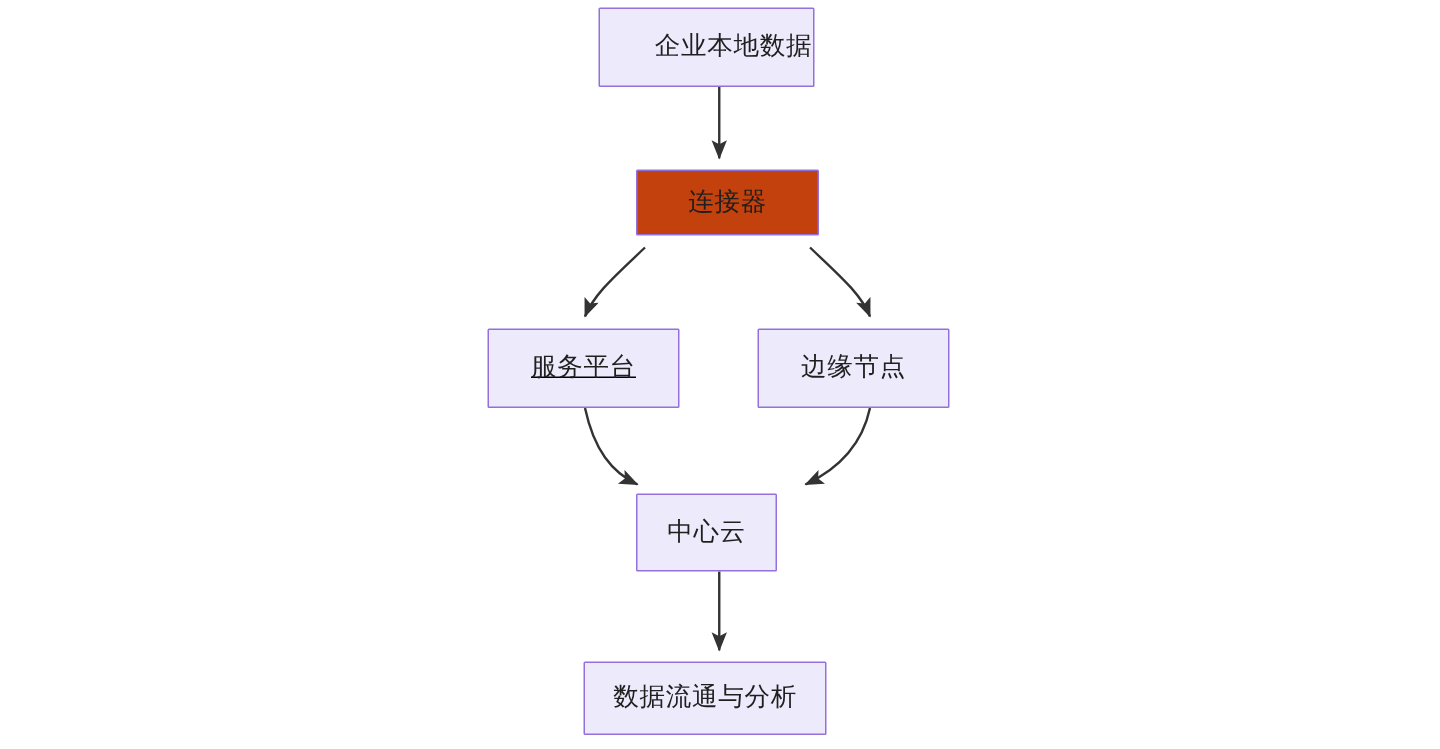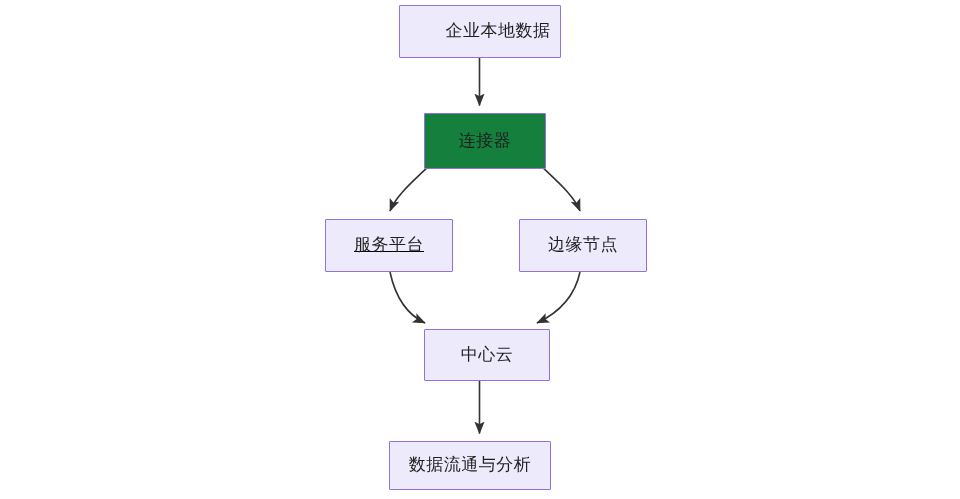--- a/index.html
+++ b/index.html
@@ -71,37 +71,37 @@
 
     <path d="M540,165 C560,184 574,196 580,211" fill="none" stroke="#333333" stroke-width="1.6" marker-end="url(#arrowhead)"></path>
 
     <path d="M390,272 C396,300 408,315 425,323" fill="none" stroke="#333333" stroke-width="1.6" marker-end="url(#arrowhead)"></path>
 
     <path d="M580,272 C574,300 554,315 537,323" fill="none" stroke="#333333" stroke-width="1.6" marker-end="url(#arrowhead)"></path>
 
     <path d="M479.5,381 L479.5,433.5" fill="none" stroke="#333333" stroke-width="1.6" marker-end="url(#arrowhead)"></path>
   </svg>
 
-  <div class="node" id="node-source" style="left: 399px; top: 5px; width: 162px; height: 53px; background: rgb(236, 234, 251); border-color: rgb(147, 112, 219); padding-left: 36px;">
+  <div class="node" id="node-source" style="left: 399px; top: 5px; width: 144px; height: 53px; background: rgb(236, 234, 251); border-color: rgb(147, 112, 219); padding-left: 36px;">
     <span class="node-label">企业本地数据</span>
   </div>
 
-  <div class="node" id="node-connector" style="left: 424px; top: 113px; width: 122px; height: 56px; background: #15803d; border-color: rgb(147, 112, 219);">
+  <div class="node" id="node-connector" style="left: 424px; top: 113px; width: 122px; height: 44px; background: #c2410c; border-color: rgb(147, 112, 219);">
     <span class="node-label">连接器</span>
   </div>
 
   <div class="node" id="node-platform" style="left: 325px; top: 219px; width: 128px; height: 53px; background: rgb(236, 234, 251); border-color: rgb(147, 112, 219);">
     <span class="node-label">服务平台</span>
   </div>
 
-  <div class="node" id="node-edge" style="left: 505px; top: 219px; width: 128px; height: 53px; background: rgb(236, 234, 251); border-color: rgb(147, 112, 219); margin-left: 14px;">
+  <div class="node" id="node-edge" style="left: 505px; top: 219px; width: 128px; height: 53px; background: rgb(236, 234, 251); border-color: rgb(147, 112, 219);">
     <span class="node-label">边缘节点</span>
   </div>
 
-  <div class="node" id="node-cloud" style="left: 424px; top: 329px; width: 126px; height: 52px; background: rgb(236, 234, 251); border-color: rgb(147, 112, 219);">
+  <div class="node" id="node-cloud" style="left: 424px; top: 329px; width: 94px; height: 52px; background: rgb(236, 234, 251); border-color: rgb(147, 112, 219);">
     <span class="node-label">中心云</span>
   </div>
 
   <div class="node" id="node-analytics" style="left: 389px; top: 441px; width: 162px; height: 49px; background: rgb(236, 234, 251); border-color: rgb(147, 112, 219);">
     <span class="node-label">数据流通与分析</span>
   </div>
 
 </div>
 
 </body></html>

